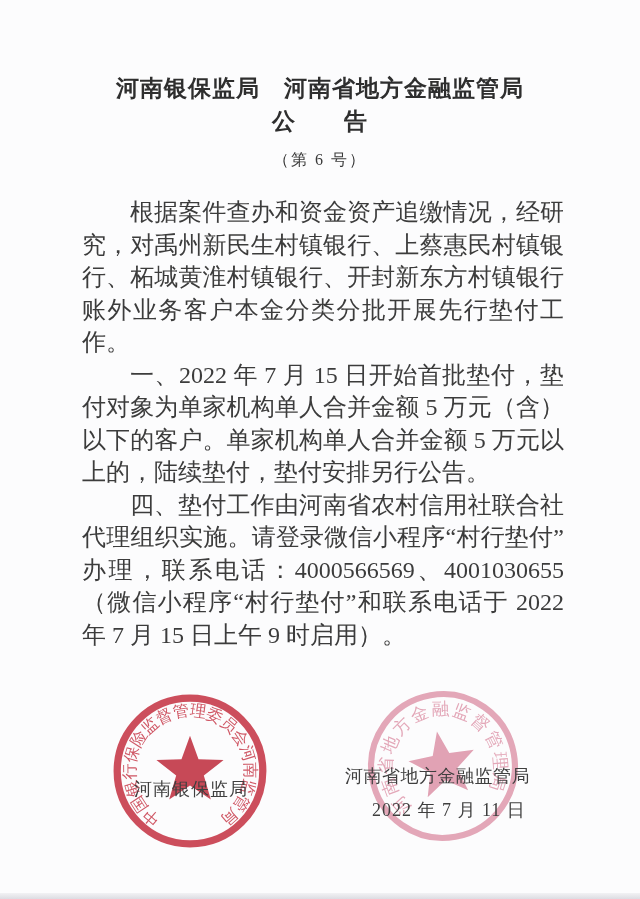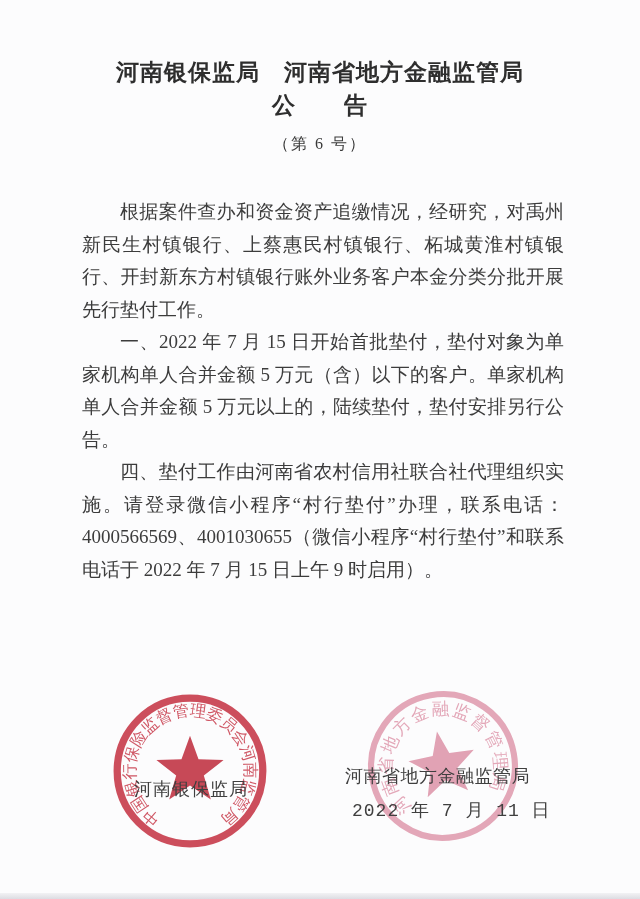--- a/index.html
+++ b/index.html
@@ -11,21 +11,21 @@
     position:relative;
     width:640px;
     height:899px;
     margin:0 auto;
     background:#fcfcfd;
     overflow:hidden;
     color:#3c3c3c;
   }
   
   .doc-header{
-    padding-top:56px;
+    padding-top:72px;
     text-align:center;
   }
   .doc-title{
     font-family:"Liberation Sans","DejaVu Sans",sans-serif;
     font-weight:bold;
     font-size:23px;
     line-height:33px;
     color:#2e2e2e;
     letter-spacing:1px;
     white-space:pre;
@@ -35,21 +35,21 @@
     font-size:16px;
     color:#3a3a3a;
     letter-spacing:2px;
   }
   
   .doc-body{
     position:absolute;
     left:82px;
     top:196px;
     width:482px;
-    font-size:19px;
+    font-size:24px;
     line-height:32.5px;
     text-align:justify;
     color:#3c3c3c;
   }
   .doc-body p{
     margin:0;
     text-indent:2em;
     overflow-wrap:break-word;
   }
   
@@ -70,21 +70,21 @@
   .seal-right svg{ transform:rotate(-10deg); }
   .signature{
     position:absolute;
     font-size:18px;
     color:#3f3f3f;
     white-space:nowrap;
     z-index:3;
   }
   .sig-left-agency{ left:134px; top:777px; letter-spacing:1px; }
   .sig-right-agency{ left:345px; top:764px; letter-spacing:0.5px; }
-  .sig-date{ left:352px; top:798px; letter-spacing:1px;font-family:Liberation Mono, monospace; }
+  .sig-date{ left:372px; top:798px; letter-spacing:1px; }
   
   .scan-strip{
     position:absolute;
     left:0; bottom:0;
     width:100%; height:6px;
     background:linear-gradient(#f2f2f4,#dcdce2);
   }
 </style>
 </head>
 <body>

